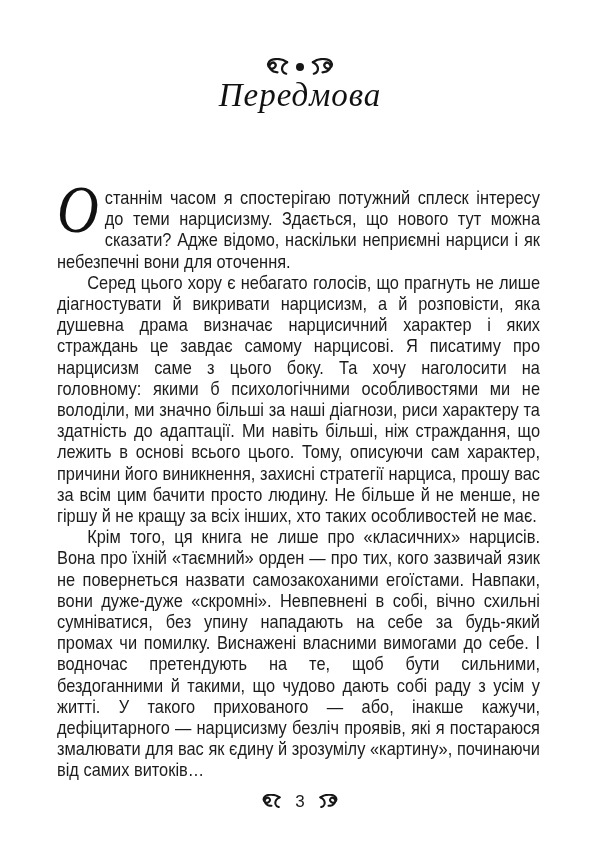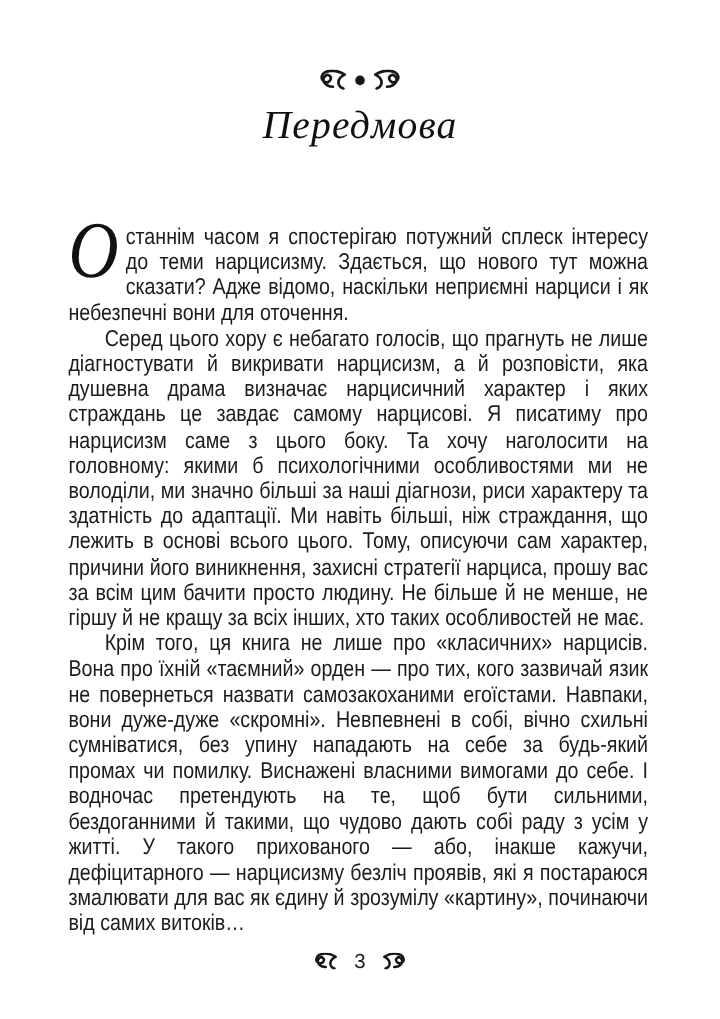--- a/index.html
+++ b/index.html
@@ -30,21 +30,21 @@
   .curl.flip { transform: scaleX(-1); }
   .orn-dot {
     width: 8px; height: 8px;
     background: #161616;
     border-radius: 50%;
     display: inline-block;
   }
   
   .title {
     position: absolute;
-    top: 87px;
+    top: 77px;
     left: 0;
     width: 600px;
     margin: 0;
     text-align: center;
     font-family: "Liberation Serif", serif;
     font-style: italic;
     font-weight: normal;
     font-size: 33px;
     letter-spacing: 1px;
     color: #111111;

